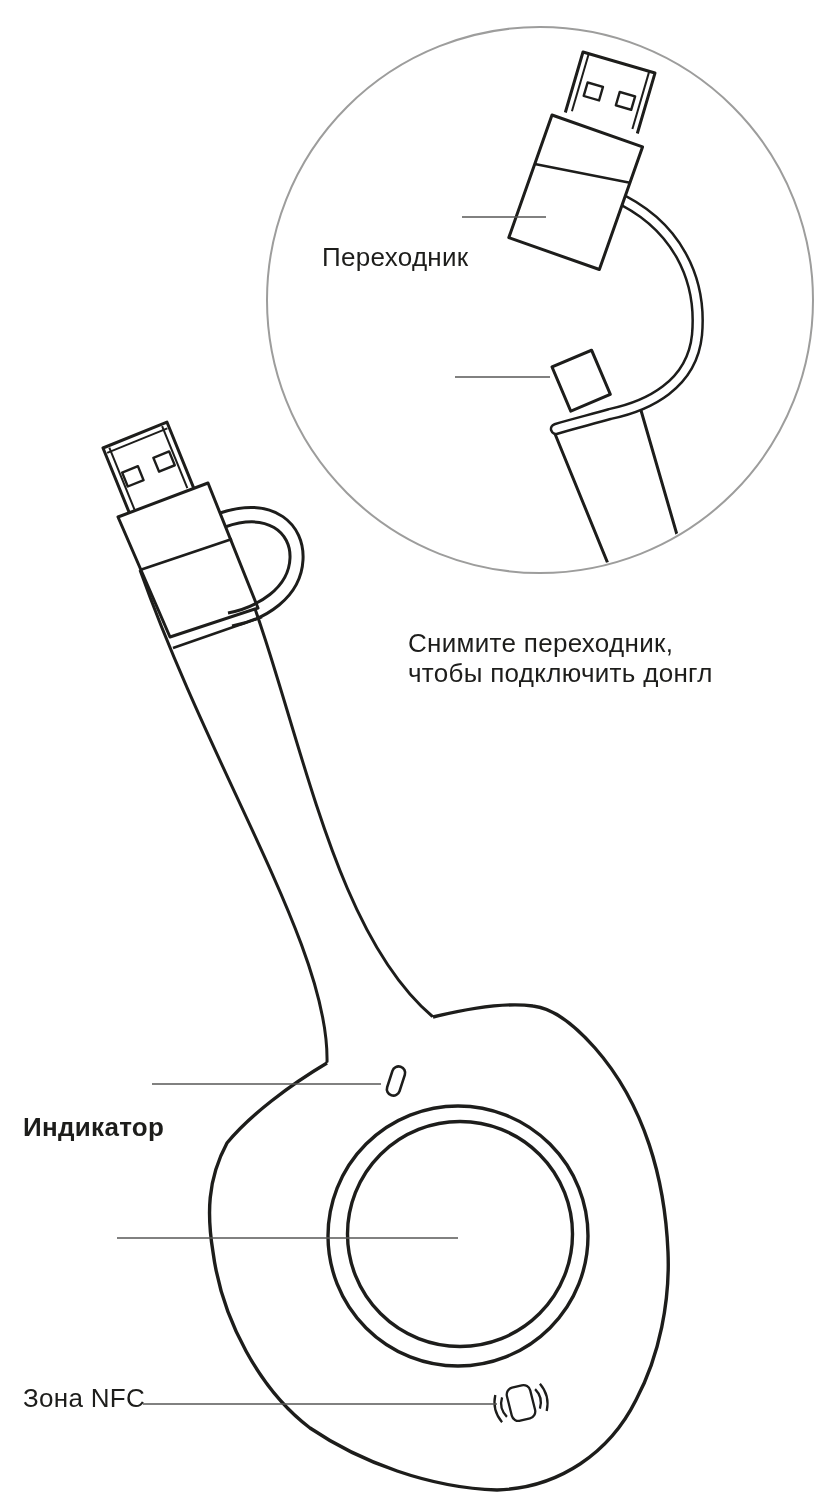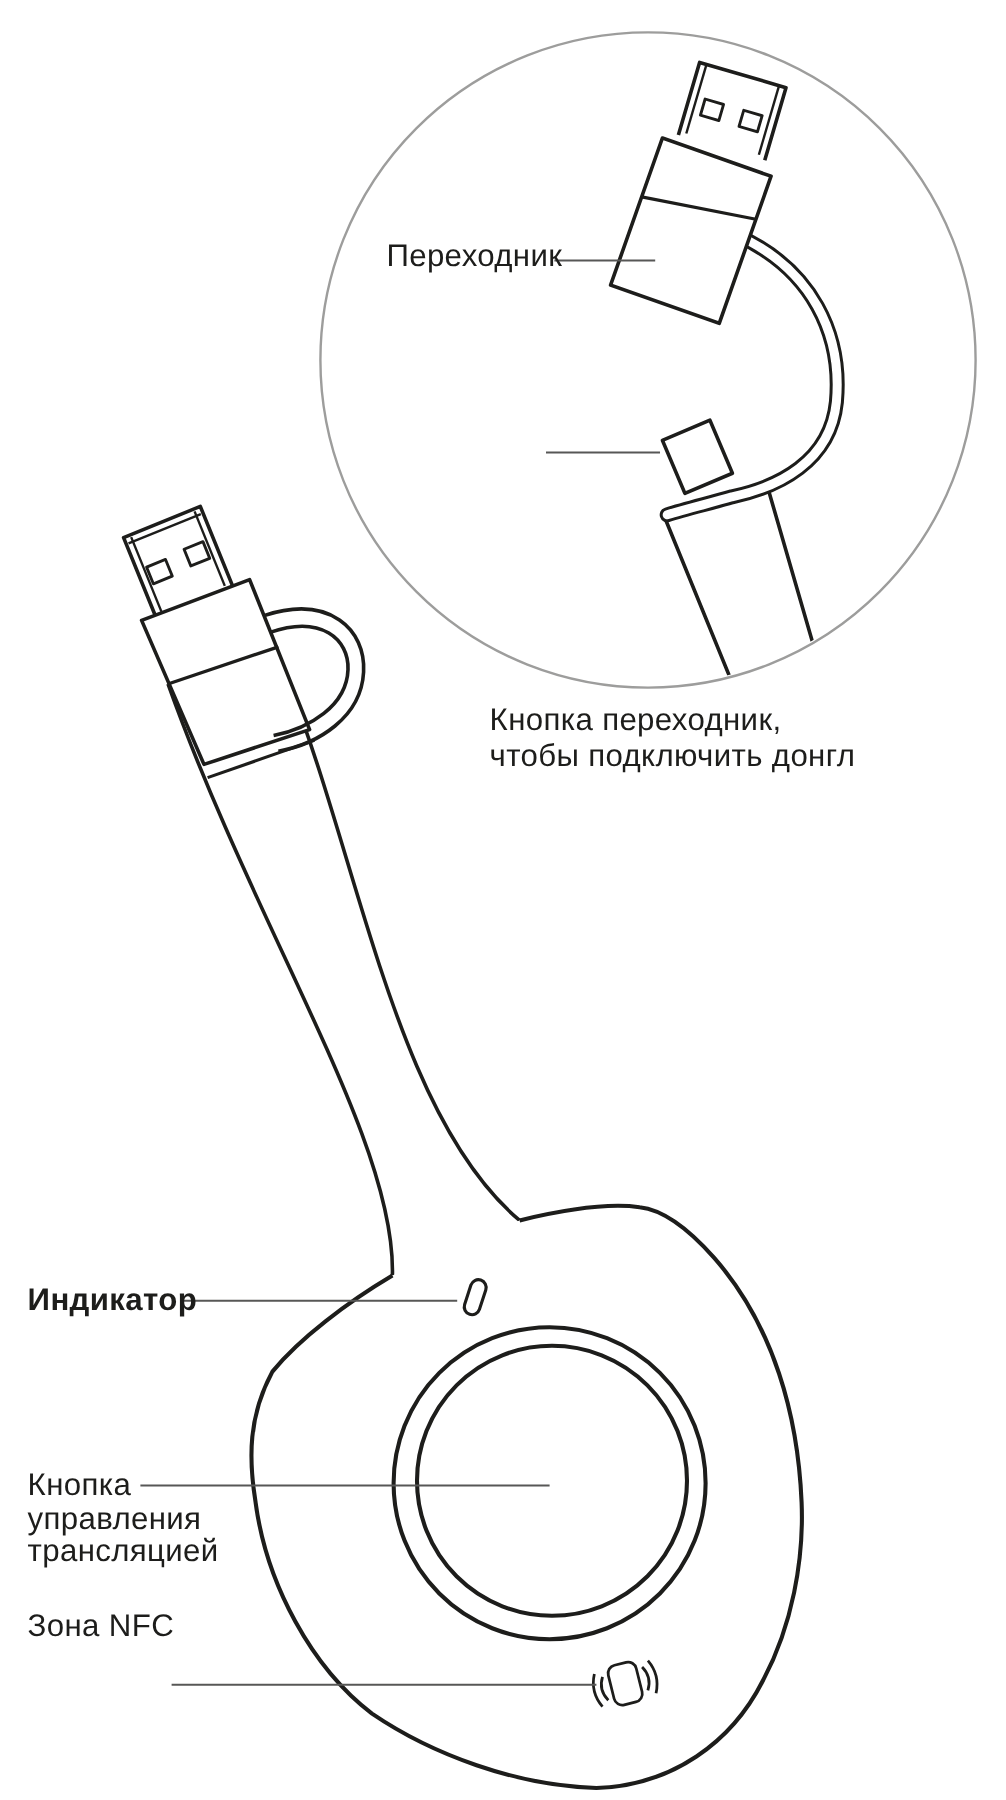--- a/index.html
+++ b/index.html
@@ -11,20 +11,21 @@
     overflow:hidden;
   }
   #artwork{position:absolute;left:0;top:0;}
   .label{
     position:absolute;
     font-size:26px;
     line-height:29px;
     letter-spacing:0.3px;
     color:#1d1d1b;
     white-space:nowrap;
+    margin-top:44px;
   }
   .caption{line-height:30px;}
   .callout{line-height:27.5px;}
 </style>
 </head>
 <body>
 
 <div id="page">
 
   <svg id="artwork" width="838" height="1500" viewBox="0 0 838 1500">
@@ -112,27 +113,22 @@
       <line x1="143" y1="1404" x2="497" y2="1404"></line>
     </g>
   </svg>
 
   <div class="label" style="left:322px;top:199px;">
     <div>Переходник</div>
   </div>
 
 
   <div class="label caption" style="left:408px;top:584px;">
-    <div>Кнопка переходник,</div>
+    <div>Снимите переходник,</div>
     <div>чтобы подключить донгл</div>
   </div>
 
   <div class="label" style="left:23px;top:1069px;font-weight:bold;">Индикатор</div>
 
-  <div class="label callout" style="left:23px;top:1224px;">
-    <div>Кнопка</div>
-    <div>управления</div>
-    <div>трансляцией</div>
-  </div>
 
   <div class="label" style="left:23px;top:1340px;">Зона NFC</div>
 
 </div>
 
 </body></html>

